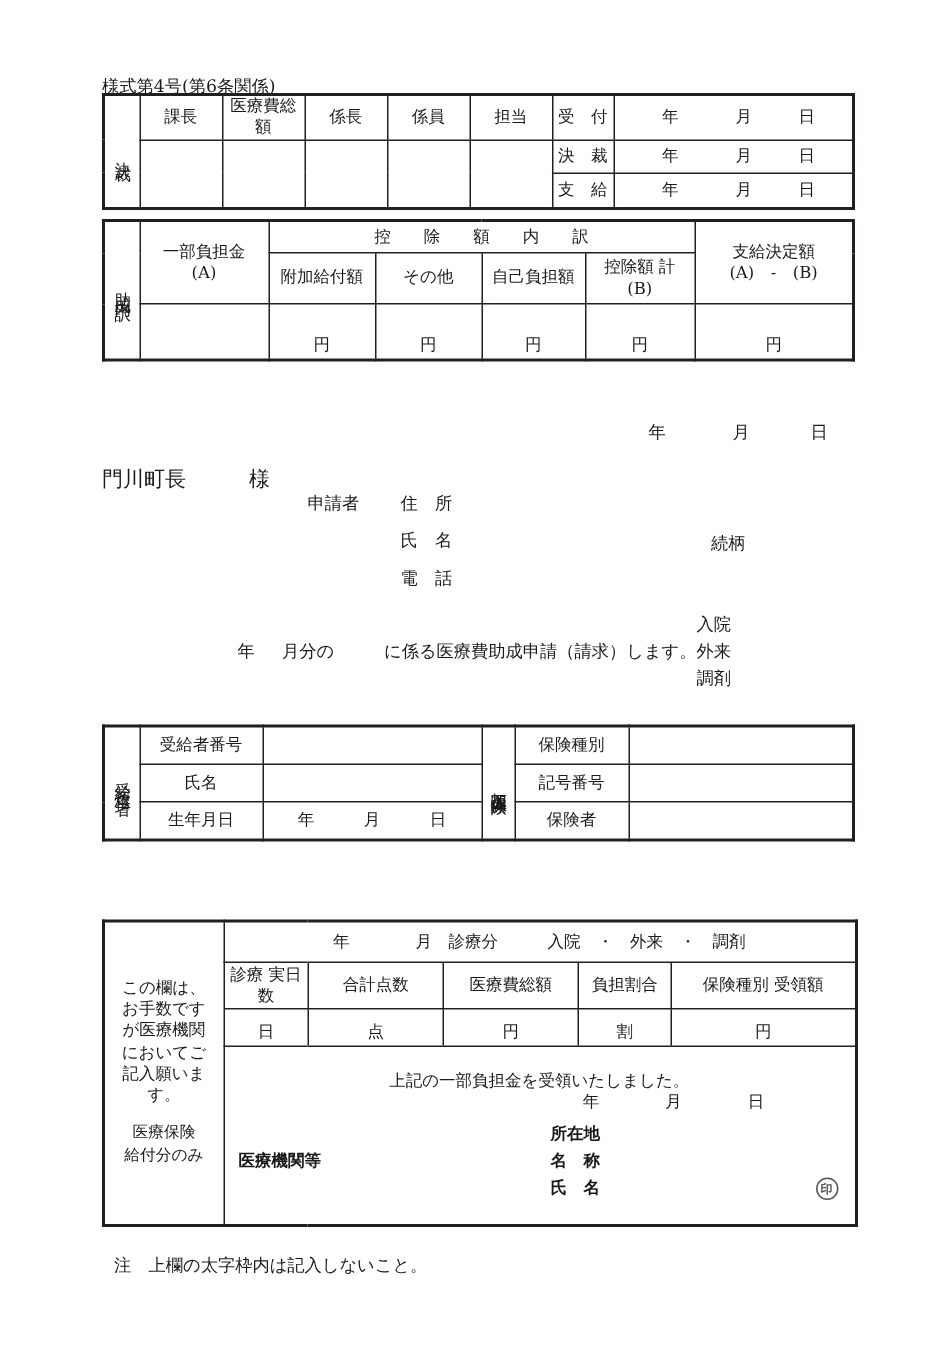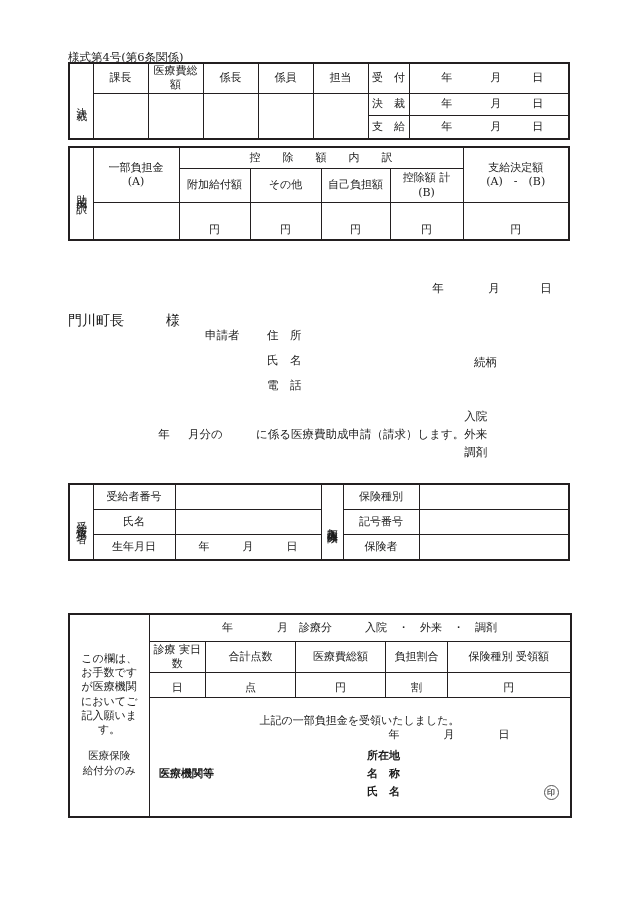--- a/index.html
+++ b/index.html
@@ -345,14 +345,15 @@
 
           <span></span>
           <span>氏　名</span>
           <span class="seal">印</span>
         </div>
       </td>
     </tr>
   </tbody>
     </table>
 
+  <div class="abs t" id="footer-note">注　上欄の太字枠内は記入しないこと。</div>
 
 </div>
 
 </body></html>

